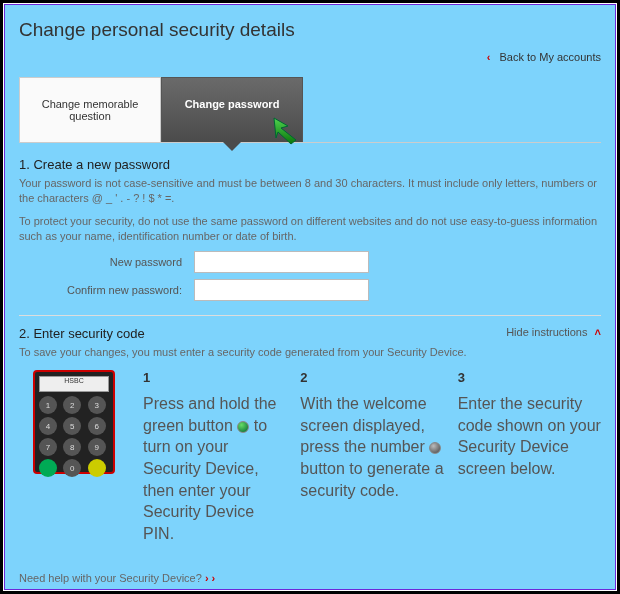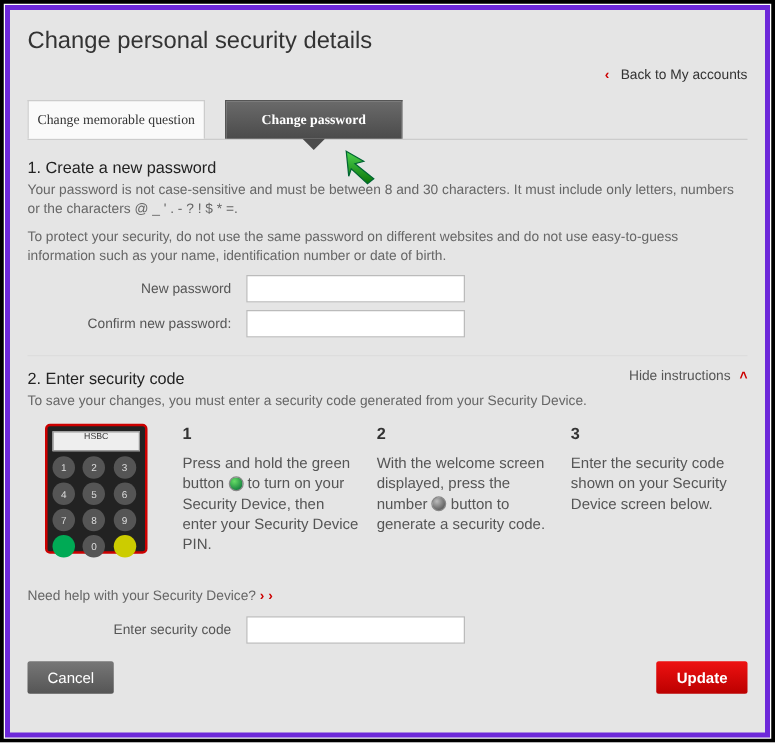--- a/index.html
+++ b/index.html
@@ -1,23 +1,23 @@
 <!DOCTYPE html>
 <html><head>
 <meta charset="utf-8">
 <style>
   * { box-sizing: border-box; margin: 0; padding: 0; }
   body { font-family: Arial, Helvetica, sans-serif; font-size: 12px; color: #333; }
   .frame { width: 620px; height: 594px; border: 3px solid #000; padding: 1px; background: #fff; }
-  .inner { border: 4px solid #6d28d9; background: #e5e5e5; height: 100%; padding: 14px 14px 10px 14px; position: relative; overflow: hidden; }
+  .inner { border: 1px solid #6d28d9; background: #7dd3fc; height: 100%; padding: 14px 14px 10px 14px; position: relative; overflow: hidden; }
   .page-title { font-size: 19px; font-weight: normal; color: #333; margin-bottom: 10px; }
   .backlink { text-align: right; font-size: 11px; color: #333; margin-bottom: 14px; }
   .backlink .chev { color: #c00; font-weight: bold; margin-right: 6px; }
   .tabs { display: flex; border-bottom: 1px solid #ccc; position: relative; margin-bottom: 14px; }
-  .tab { flex: 0 0 142px; text-align: center; padding: 9px 4px; font-size: 11px; border: 1px solid #ccc; border-bottom: none; background: #fafafa; margin-right: 16px; position: relative; font-family: Liberation Serif, serif; }
+  .tab { flex: 0 0 142px; text-align: center; padding: 20px 4px; font-size: 11px; border: 1px solid #ccc; border-bottom: none; background: #fafafa; margin-right: 0; position: relative; }
   .tab.active { background: linear-gradient(#6a6a6a,#4b4b4b); color: #fff; font-weight: bold; border-color: #555; }
   .tab.active::after { content: ""; position: absolute; bottom: -9px; left: 50%; margin-left: -9px; border-left: 9px solid transparent; border-right: 9px solid transparent; border-top: 9px solid #4b4b4b; }
   .arrow-cursor { position: absolute; left: 267px; top: 111px; pointer-events: none; z-index: 10; }
   .h2 { font-size: 13px; font-weight: normal; color: #222; margin-bottom: 4px; }
   .para { font-size: 11px; color: #666; line-height: 1.35; margin-bottom: 8px; }
   .form-row { display: flex; align-items: center; margin: 6px 0 6px 0; }
   .form-row label { width: 175px; text-align: right; font-size: 11px; color: #555; padding-right: 12px; }
   .form-row input { width: 175px; height: 22px; border: 1px solid #bbb; padding: 2px 4px; font-size: 12px; }
   hr.sep { border: none; border-top: 1px solid #ddd; margin: 14px 0 10px 0; }
   .sec2-head { display: flex; justify-content: space-between; align-items: flex-start; }
@@ -26,21 +26,21 @@
   .steps { display: flex; gap: 14px; margin-top: 10px; }
   .device { flex: 0 0 110px; display: flex; justify-content: center; }
   .device-body { width: 82px; height: 104px; background: #222; border: 2px solid #c00; border-radius: 4px; padding: 4px; }
   .device-screen { background: #eee; height: 16px; border: 1px solid #999; font-size: 7px; text-align: center; line-height: 8px; margin-bottom: 4px; overflow: hidden; }
   .keypad { display: grid; grid-template-columns: repeat(3, 1fr); gap: 3px; }
   .key { background: #555; color: #ddd; font-size: 8px; border-radius: 50%; width: 18px; height: 18px; display: flex; align-items: center; justify-content: center; }
   .key.green { background: #0a5; }
   .key.yellow { background: #cc0; }
   .step { flex: 1; min-width: 0; }
   .stepnum { font-weight: bold; font-size: 13px; margin-bottom: 8px; display: block; }
-  .steptext { font-size: 12px; color: #555; line-height: 1.35; }
+  .steptext { font-size: 16px; color: #555; line-height: 1.35; }
   .btn-icon { display: inline-block; width: 12px; height: 12px; border-radius: 50%; background: radial-gradient(circle at 35% 30%, #6d6, #063); vertical-align: middle; border: 1px solid #888; }
   .btn-icon.grey { background: radial-gradient(circle at 35% 30%, #bbb, #444); }
   .helplink { font-size: 11px; color: #666; margin-top: 28px; margin-bottom: 10px; }
   .helplink .chev { color: #c00; font-weight: bold; }
   .footer-btns { display: flex; justify-content: space-between; margin-top: 14px; }
   .btn { display: inline-block; padding: 6px 16px; font-size: 12px; border: none; cursor: pointer; border-radius: 2px; }
   .btn.cancel { background: linear-gradient(#777,#555); color: #fff; }
   .btn.update { background: linear-gradient(#e11,#b00); color: #fff; font-weight: bold; }
 </style>
 </head>

